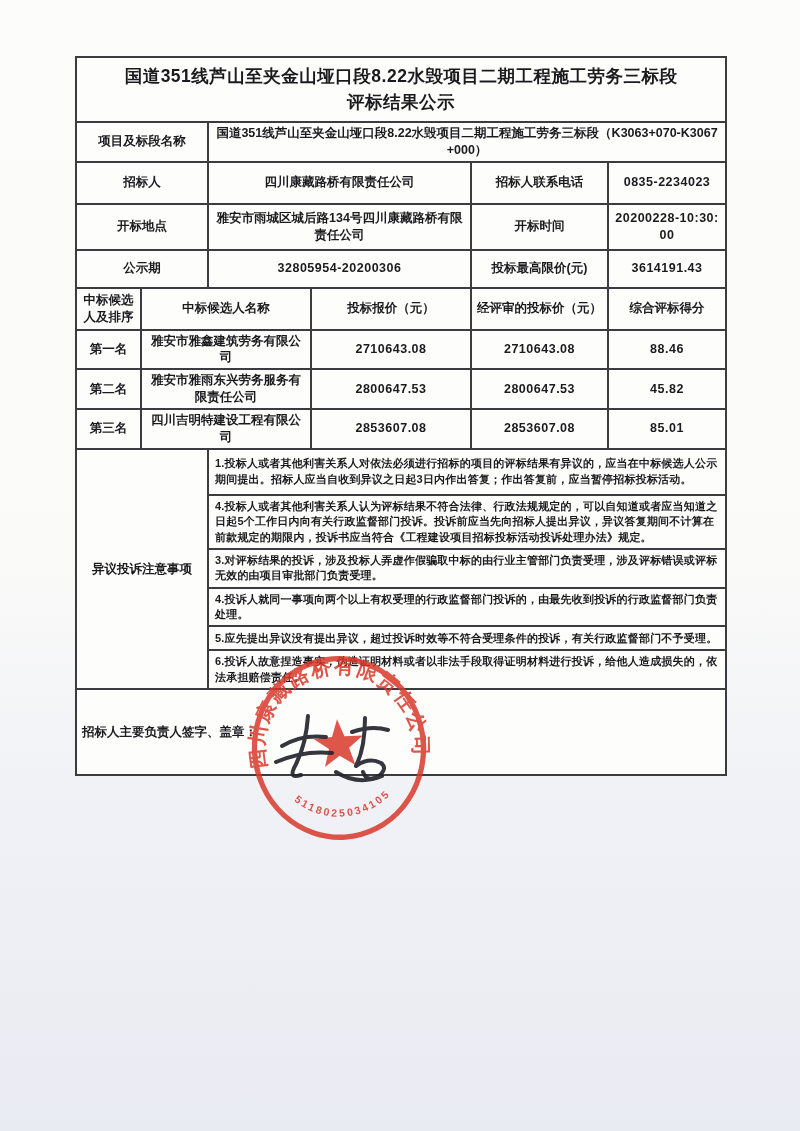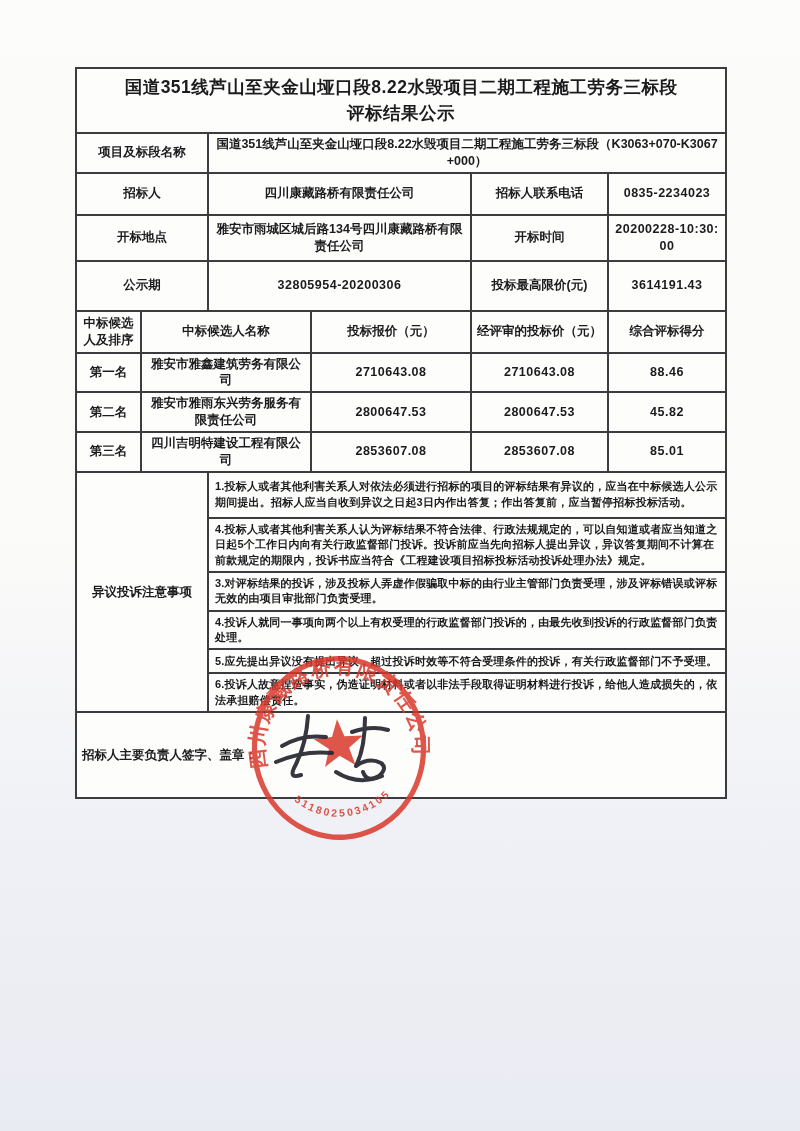--- a/index.html
+++ b/index.html
@@ -4,21 +4,21 @@
 <style>
   html,body{margin:0;padding:0;}
   body{
     width:800px;height:1131px;
     background:linear-gradient(180deg,#fcfcfa 0%,#fafaf9 50%,#f0f1f6 72%,#e9ebf2 100%);
     font-family:"Liberation Sans","DejaVu Sans",sans-serif;
     -webkit-font-smoothing:antialiased;
   }
   .page{position:relative;width:800px;height:1131px;overflow:hidden;}
   table.doc{
-    position:absolute;left:75px;top:67px;width:650px;
+    position:absolute;left:75px;top:56px;width:650px;
     border-collapse:collapse;table-layout:fixed;
     background:#fdfdfc;color:#1b1b1e;
   }
   td{
     border:2px solid #3c3c40;
     text-align:center;vertical-align:middle;
     padding:2px 5px;font-size:12.5px;font-weight:600;
     line-height:1.35;word-break:break-all;
   }
   td.title{
@@ -72,21 +72,21 @@
       <td class="num">0835-2234023</td>
     </tr>
 
     <tr style="height:46px">
       <td colspan="2">开标地点</td>
       <td colspan="2">雅安市雨城区城后路134号四川康藏路桥有限责任公司</td>
       <td>开标时间</td>
       <td class="num">20200228-10:30:00</td>
     </tr>
 
-    <tr style="height:50px">
+    <tr style="height:38px">
       <td colspan="2">公示期</td>
       <td colspan="2" class="num">32805954-20200306</td>
       <td>投标最高限价(元)</td>
       <td class="num">3614191.43</td>
     </tr>
 
     <tr style="height:42px">
       <td>中标候选人及排序</td>
       <td colspan="2">中标候选人名称</td>
       <td>投标报价（元）</td>

